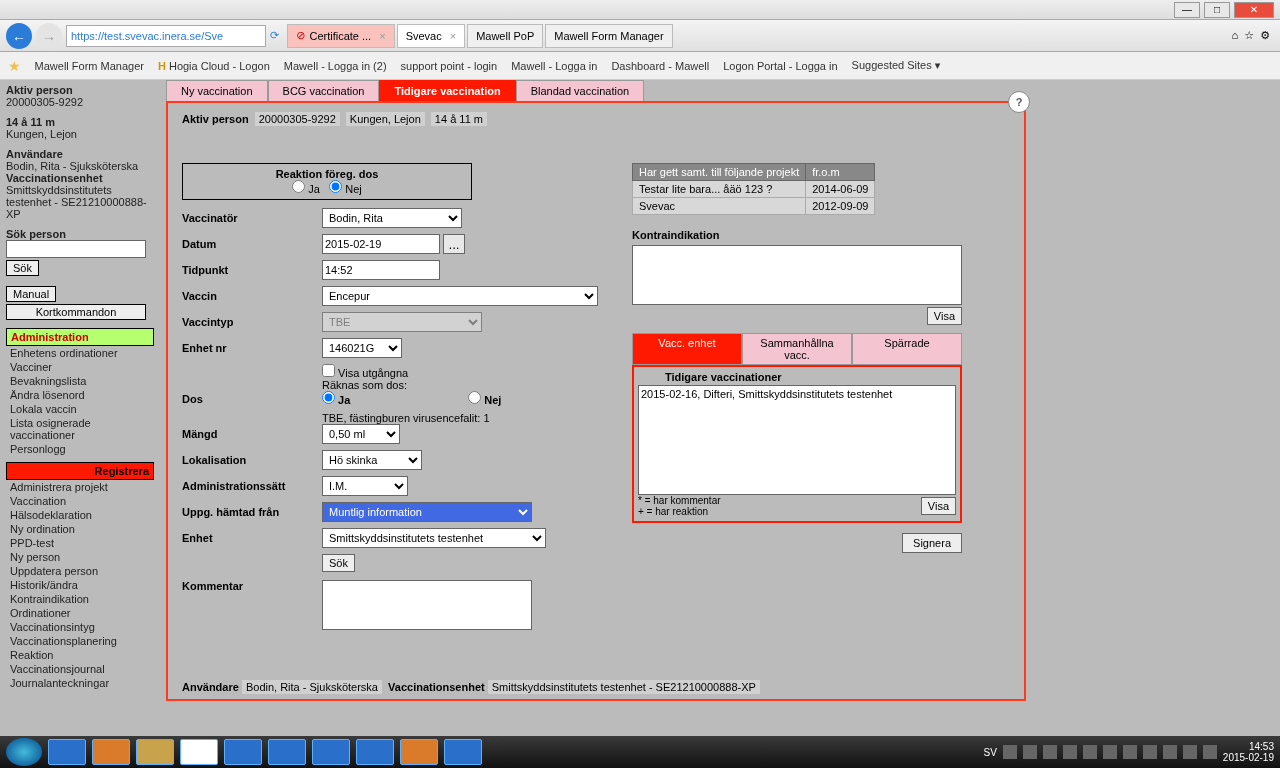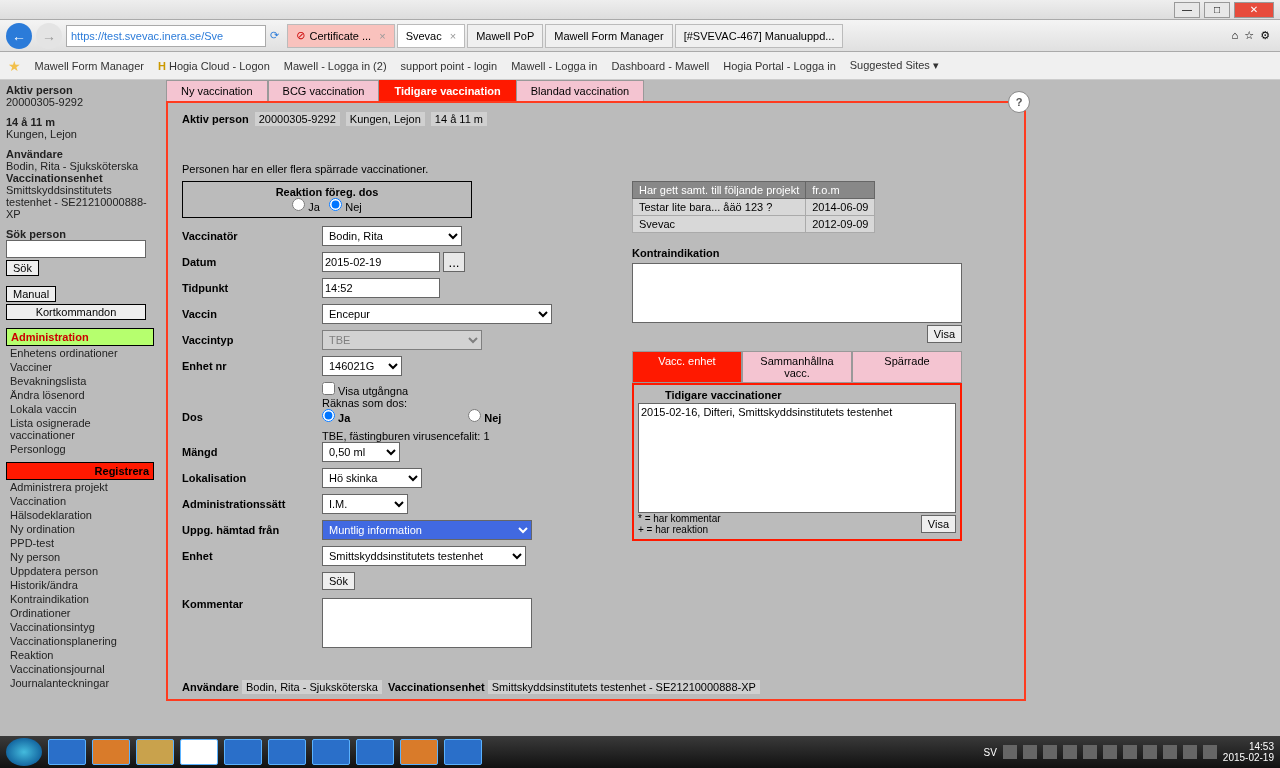--- a/index.html
+++ b/index.html
@@ -106,43 +106,40 @@
     <div class="browsertab active">
         <span>Svevac</span>
         <span class="x">×</span>
       </div>
     <div class="browsertab">
         <span>Mawell PoP</span>
       </div>
     <div class="browsertab">
         <span>Mawell Form Manager</span>
       </div>
-    <div class="browsertab">
-        <span>[#SVEVAC-467] Manualuppd...</span>
-      </div>
   </div>
   <div class="star-icons">
     <span>⌂</span>
     <span>☆</span>
     <span>⚙</span>
   </div>
 </div>
 
 <div class="bookmarks">
   <span style="font-size:14px; color:#f2c04c;">★</span>
   <span>Mawell Form Manager</span>
   <span>
       <b style="color:#c90;">H</b> 
       <span>Hogia Cloud - Logon</span>
     </span>
   <span>Mawell - Logga in (2)</span>
   <span>support point - login</span>
   <span>Mawell - Logga in</span>
   <span>Dashboard - Mawell</span>
-  <span>Hogia Portal - Logga in</span>
+  <span>Logon Portal - Logga in</span>
   <span>Suggested Sites ▾</span>
 </div>
 
 <div class="main">
 
   <div class="sidebar">
     <div class="block">
       <div class="bold">Aktiv person</div>
       <div>20000305-9292</div>
     </div>
@@ -200,21 +197,20 @@
     </div>
     <div class="content-box">
       <div class="help-icon">?</div>
       <div class="info-line">
         <b>Aktiv person</b>
         <span class="chip">20000305-9292</span>
         <span class="chip">Kungen, Lejon</span>
         <span class="chip">14 å 11 m</span>
       </div>
       <div style="height:30px;"></div>
-      <div style="margin-bottom:6px;">Personen har en eller flera spärrade vaccinationer.</div>
 
       <div class="form-grid">
 
         <div class="left-col">
           <div class="reaction-box">
             <div class="t">Reaktion föreg. dos</div>
             <label><input type="radio" name="reak" style=""> <span>Ja</span></label>
             &nbsp;
             <label><input type="radio" name="reak" checked="" style=""> <span>Nej</span></label>
           </div>
@@ -227,21 +223,21 @@
               <label>Datum</label>
             <input type="text" style="width: 118px;" value="2015-02-19">
             <button class="ellipsis-btn">...</button>
           </div>
           <div class="form-row">
               <label>Tidpunkt</label>
             <input type="text" style="width: 118px;" value="14:52">
           </div>
           <div class="form-row">
               <label>Vaccin</label>
-            <select style="width:230px;"><option>Encepur</option></select>
+            <select style="width:276px;"><option>Encepur</option></select>
           </div>
           <div class="form-row">
               <label>Vaccintyp</label>
             <select style="width:160px; background:#ddd; color:#666;" disabled=""><option>TBE</option></select>
           </div>
           <div class="form-row">
               <label>Enhet nr</label>
             <select style="width:80px;"><option>146021G</option></select>
           </div>
           <div class="checkbox-row">
@@ -264,21 +260,21 @@
           <div class="form-row">
               <label>Administrationssätt</label>
             <select style="width:86px;"><option>I.M.</option></select>
           </div>
           <div class="form-row">
               <label>Uppg. hämtad från</label>
             <select class="sel-blue" style="width:210px;"><option>Muntlig information</option></select>
           </div>
           <div class="form-row">
               <label>Enhet</label>
-            <select style="width:204px;"><option>Smittskyddsinstitutets testenhet</option></select>
+            <select style="width:224px;"><option>Smittskyddsinstitutets testenhet</option></select>
           </div>
           <div class="checkbox-row"><button class="small-btn">Sök</button></div>
           <div class="form-row" style="align-items:flex-start; margin-top:8px;">
             <label>Kommentar</label>
             <textarea style="width: 210px; height: 50px;"></textarea>
           </div>
         </div>
 
         <div class="right-col">
           <table class="proj-table">
@@ -313,20 +309,21 @@
               <div>2015-02-16, Difteri, Smittskyddsinstitutets testenhet</div>
             </div>
             <div class="vacc-legend">
               <div>
                 <div>* = har kommentar</div>
                 <div>+ = har reaktion</div>
               </div>
               <button class="small-btn">Visa</button>
             </div>
           </div>
+          <div class="signera"><button class="small-btn" style="padding:3px 10px;">Signera</button></div>
         </div>
       </div>
 
       <div class="footer-line">
         <b>Användare</b> <span class="chip">Bodin, Rita - Sjuksköterska</span>
         &nbsp;<b>Vaccinationsenhet</b> <span class="chip">Smittskyddsinstitutets testenhet - SE21210000888-XP</span>
       </div>
     </div>
   </div>
 </div>

